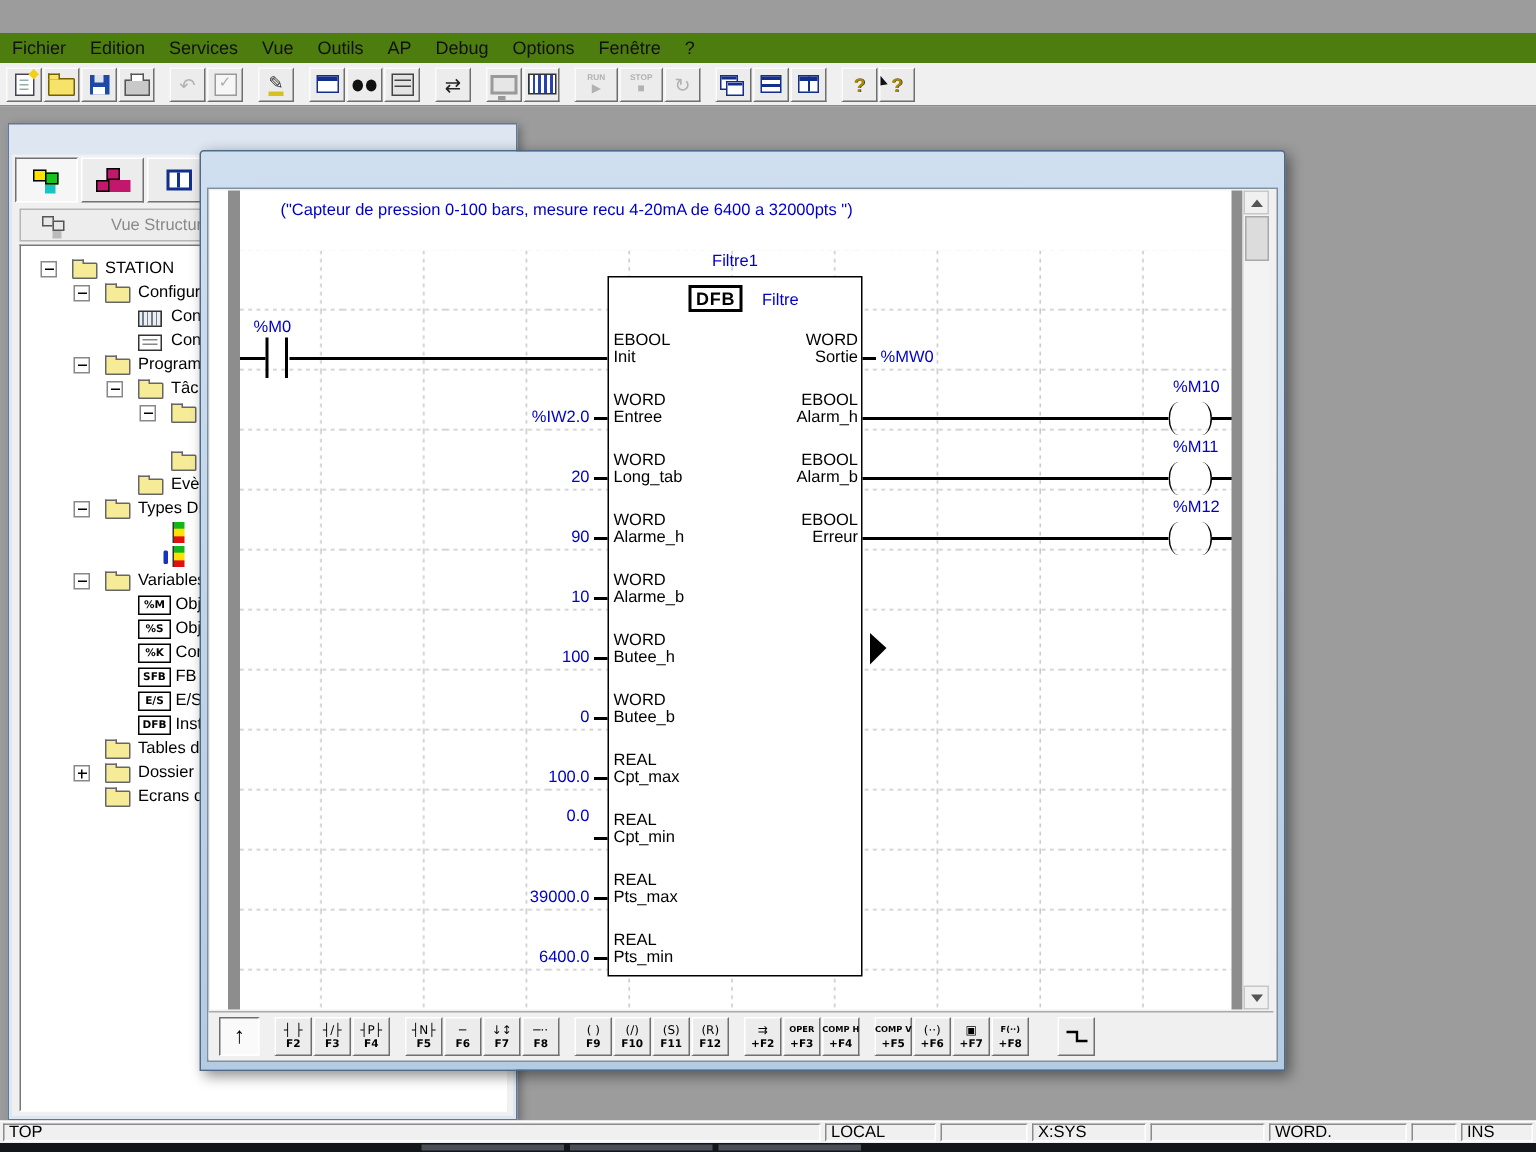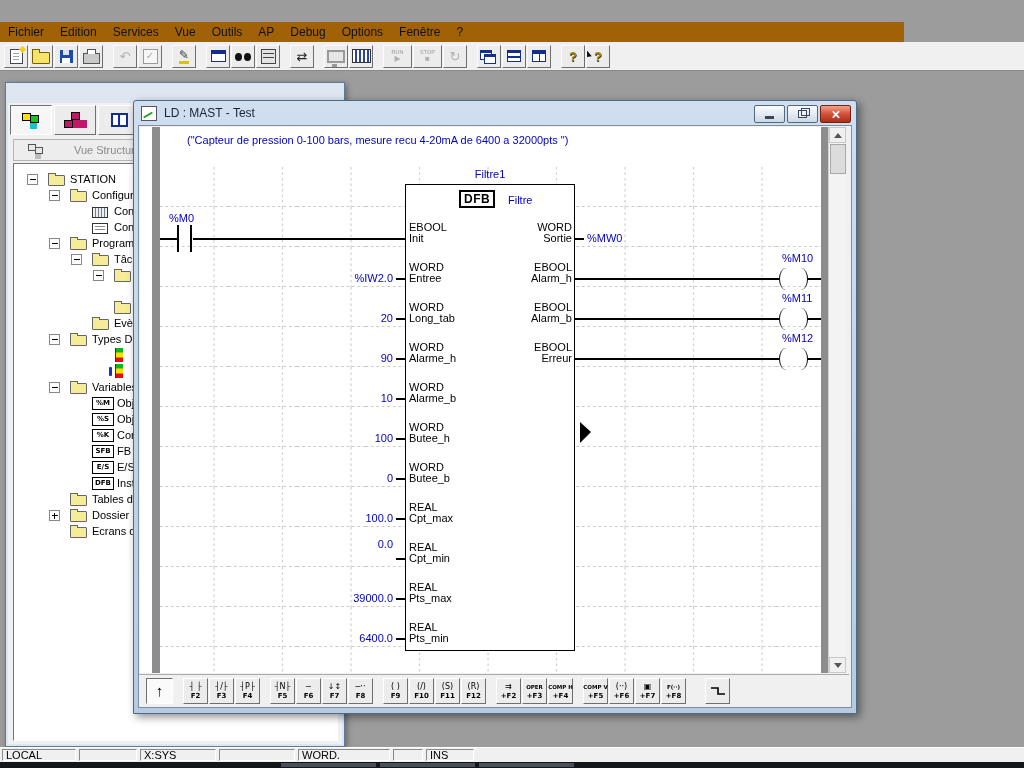--- a/index.html
+++ b/index.html
@@ -21,21 +21,21 @@
   .wbtn.close{width:34px;background:linear-gradient(#f5a894,#d95b40 45%,#b6341c);border-color:#7e2414;}
   .g-min{width:9px;height:3px;background:#39475a;margin-top:7px;}
   .g-rest{width:7px;height:6px;border:1px solid #39475a;background:#eef3f9;position:relative;}
   .g-rest::before{content:"";position:absolute;left:2px;top:-3px;width:7px;height:6px;border:1px solid #39475a;}
   .g-x{position:relative;width:11px;height:11px;}
   .g-x::before,.g-x::after{content:"";position:absolute;left:4.5px;top:0;width:2.4px;height:11px;background:#fff;border-radius:1px;}
   .g-x::before{transform:rotate(45deg);} .g-x::after{transform:rotate(-45deg);}
   .g-x.dark::before,.g-x.dark::after{background:#39475a;width:2px;}
 
   
-  #menubar{position:absolute;left:0;top:22px;width:904px;height:20px;background:#a16207;
+  #menubar{position:absolute;left:0;top:22px;width:1024px;height:20px;background:#4d7c0f;
     display:flex;align-items:center;font-size:12px;color:#111;border-bottom:1px solid #e2e2e2;}
   .mitem{padding:2px 8px;cursor:default;}
 
   
   #toolbar{position:absolute;left:0;top:42px;width:1024px;height:29px;background:#f0f0f0;
     border-bottom:1px solid #8a8a8a;display:flex;align-items:center;padding-left:4px;box-sizing:border-box;}
   .tbtn{width:24px;height:23px;margin-right:1px;background:#ececec;border:1px solid;
     border-color:#fbfbfb #6f6f6f #6f6f6f #fbfbfb;display:flex;align-items:center;justify-content:center;
     flex-direction:column;box-sizing:border-box;overflow:hidden;}
   .tbtn.wide{width:29px;}
@@ -396,35 +396,20 @@
           </div>
         <div class="trow" style="top:360px">
             <span class="i-folder-s" style="left:56px"></span>
             <span class="tlabel" style="left:78px">Ecrans d'e</span>
           </div>
       </div>
     </div>
   </div>
 
   <div id="ldwin">
-    <div class="ld-title">
-      <span class="ld-icon"></span>
-      <span>LD : MAST - Test</span>
-      <span class="ld-btns">
-        <span class="ld-btn">
-            <span class="g-min" style="background:#39475a;margin-top:6px;"></span>
-          </span>
-        <span class="ld-btn">
-            <span class="g-rest"></span>
-          </span>
-        <span class="ld-btn close">
-            <span class="g-x" style="transform:scale(.85)"></span>
-          </span>
-      </span>
-    </div>
     <div class="ld-body">
       <div class="ld-canvas"></div>
       <div class="rung-margin"></div>
 
       <svg class="abs" style="left:21px;top:41px" width="661" height="506">
         <defs>
           <pattern id="grid" width="68.5" height="40" patternUnits="userSpaceOnUse">
             <path d="M0 39.5 H68.5 M54 0 V40" fill="none" stroke="#c6c6c6" stroke-width="1" stroke-dasharray="2.5 3"></path>
           </pattern>
         </defs>
@@ -648,20 +633,21 @@
         <span class="pbtn">
           <svg width="16" height="12">
               <polyline points="1,3 8,3 8,9 15,9" fill="none" stroke="#000" stroke-width="1.6"></polyline>
             </svg>
         </span>
       </div>
     </div>
   </div>
 
   <div id="statusbar">
+    <span class="seg grow">TOP</span>
     <span class="seg" style="width:66px">LOCAL</span>
     <span class="seg" style="width:50px"></span>
     <span class="seg" style="width:68px">X:SYS</span>
     <span class="seg" style="width:68px"></span>
     <span class="seg" style="width:84px">WORD.</span>
     <span class="seg" style="width:22px"></span>
     <span class="seg" style="width:40px">INS</span>
   </div>
   <div id="taskstrip">
     <i style="left:281px"></i>

